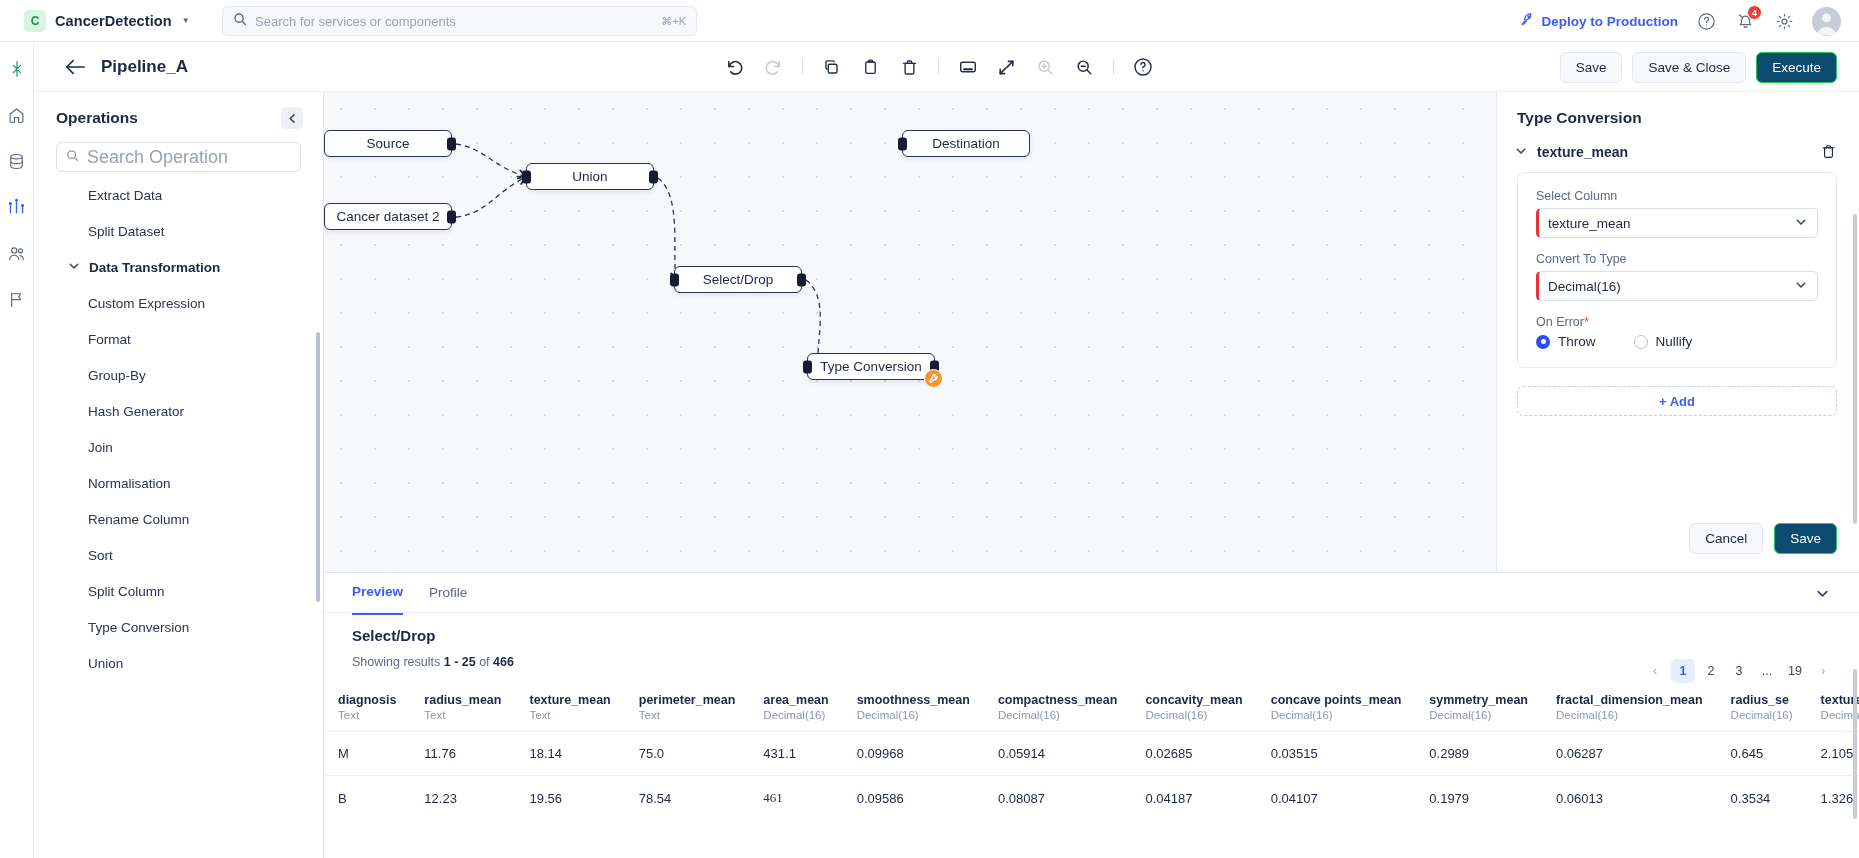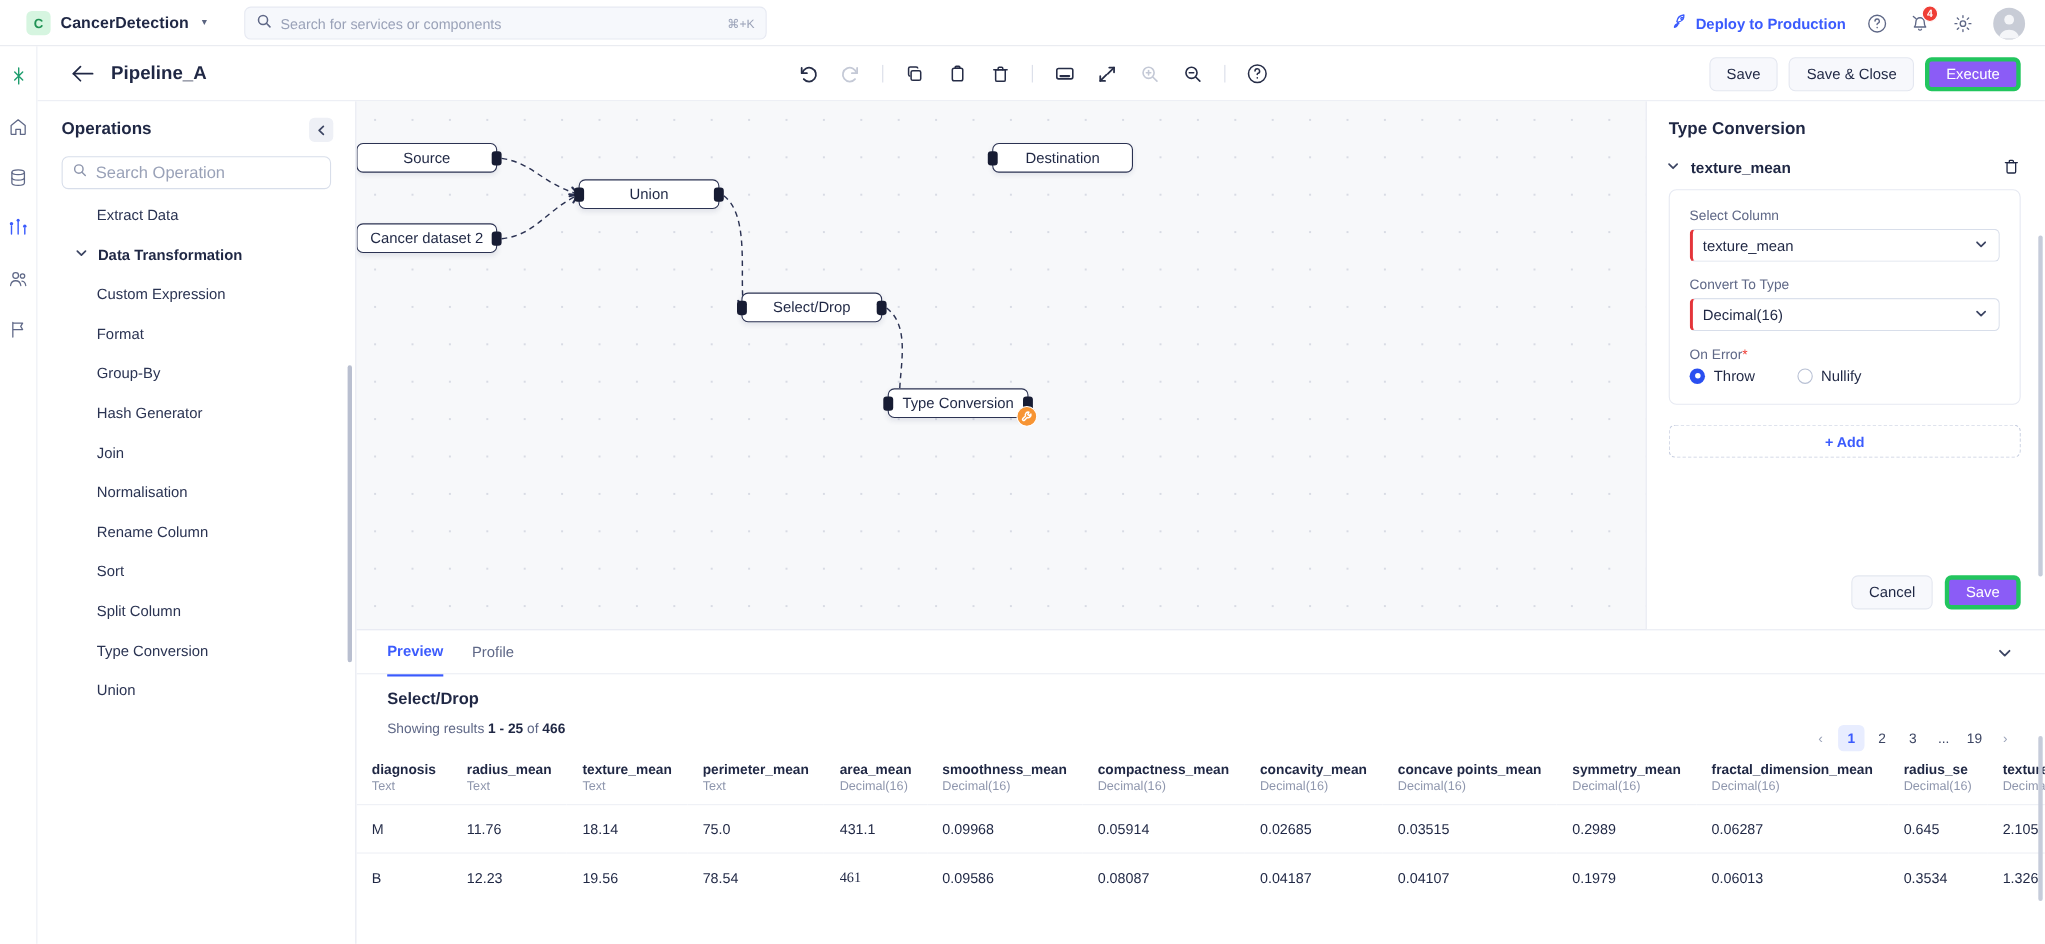--- a/index.html
+++ b/index.html
@@ -96,42 +96,42 @@
   .tool.dim { color: #c4c9d6; }
   .tool-sep { width: 1px; height: 16px; background: #d9dde8; }
 
   .head-actions { position: absolute; right: 22px; top: 0; height: 50px; display: flex; align-items: center; gap: 10px; }
   .btn {
     height: 31px; padding: 0 15px; border-radius: 6px;
     font-size: 13.5px; font-family: inherit; cursor: pointer;
     display: flex; align-items: center; justify-content: center;
   }
   .btn-light { background: #f7f8fc; border: 1px solid #e4e7f0; color: #1f2744; }
-  .btn-primary { background: #8b5cf6; border: 4px solid #22c55e; color: #fff; }
+  .btn-primary { background: #0c4a6e; border: 1px solid #22c55e; color: #fff; }
 
   
   .ops {
     position: absolute; left: 34px; top: 92px;
     width: 290px; height: 766px;
     background: #fff; border-right: 1px solid #e4e7f0;
     z-index: 20; overflow: hidden;
   }
   .ops-head { display: flex; align-items: center; justify-content: space-between; padding: 15px 20px 0 22px; }
   .ops-title { font-size: 15.5px; font-weight: bold; color: #1f2744; }
   .ops-collapse {
     width: 22px; height: 22px; border-radius: 5px; background: #eef0f6;
     display: flex; align-items: center; justify-content: center;
     cursor: pointer; color: #3c4563; font-size: 11px;
   }
   .ops-search {
     margin: 13px 22px 0 22px; height: 30px;
     border: 1px solid #d8deea; border-radius: 6px;
     display: flex; align-items: center; gap: 8px; padding: 0 9px;
   }
-  .ops-search input { flex: 1; border: none; outline: none; background: transparent; font-size: 15px; font-family: inherit; color: #1f2744; }
+  .ops-search input { flex: 1; border: none; outline: none; background: transparent; font-size: 18px; font-family: inherit; color: #1f2744; }
   .ops-search input::placeholder { color: #9aa2b8; }
 
   .ops-list { margin-top: 6px; height: 690px; overflow: hidden; position: relative; }
   .ops-item {
     padding: 9px 0 9px 54px; font-size: 13.5px; color: #2a3352; cursor: pointer;
     line-height: 18px;
   }
   .ops-group {
     padding: 9px 0 9px 34px; font-size: 13.5px; font-weight: bold; color: #1f2744;
     cursor: pointer; display: flex; align-items: center; gap: 9px; line-height: 18px;
@@ -457,20 +457,21 @@
       <svg width="13" height="13" viewBox="0 0 16 16" fill="none" stroke="#8e96ad" stroke-width="1.6">
         <circle cx="7" cy="7" r="4.7"></circle>
           <line x1="10.5" y1="10.5" x2="14.2" y2="14.2" stroke-linecap="round"></line>
       </svg>
     </span>
     <input value="" placeholder="Search Operation" style="">
   </div>
 
   <div class="ops-list" id="ops-list">
       <div class="ops-item">Extract Data</div>
+      <div class="ops-item">Split Dataset</div>
       <div class="ops-group">
         <span><svg width="12" height="12" viewBox="0 0 13 13" fill="none" stroke="#3c4563" stroke-width="1.7" stroke-linecap="round" stroke-linejoin="round">
             <polyline points="2.5,4.6 6.5,8.6 10.5,4.6"></polyline>
           </svg></span>
         <span>Data Transformation</span>
       </div>
       <div class="ops-item">Custom Expression</div>
       <div class="ops-item">Format</div>
       <div class="ops-item">Group-By</div>
       <div class="ops-item">Hash Generator</div>

